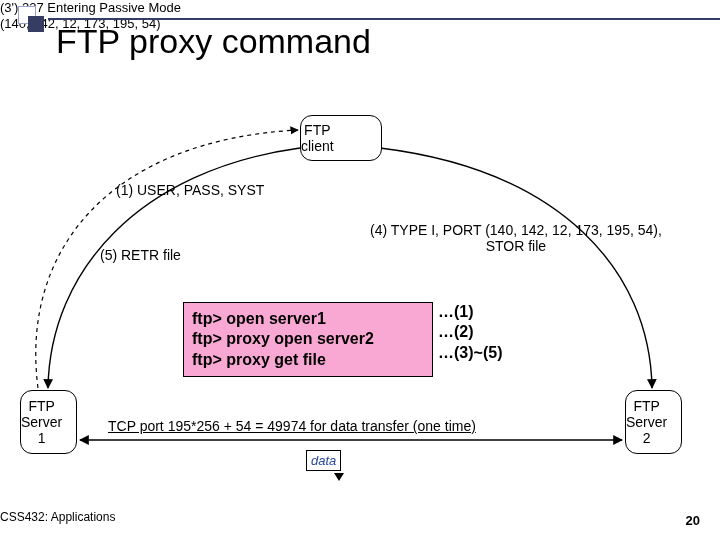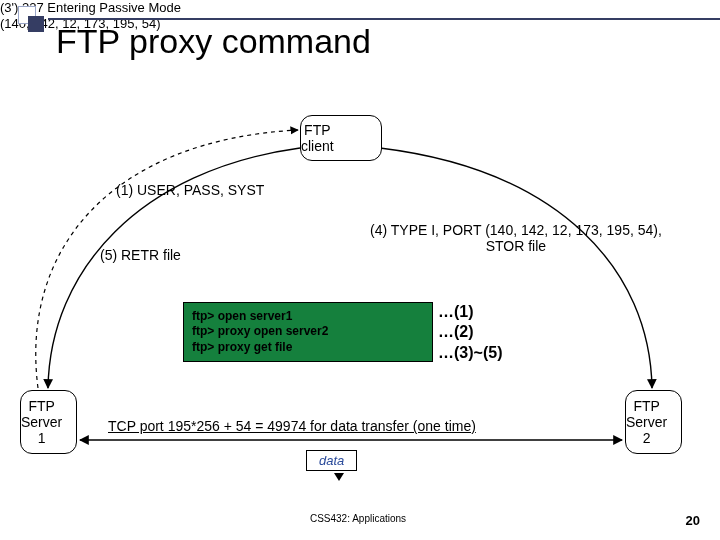--- a/index.html
+++ b/index.html
@@ -94,23 +94,23 @@
   .l1 { left: 116px; top: 182px; }
   .l2 { left: 378px; top: 186px; }
   .l3 { left: 108px; top: 215px; }
   .l4 { left: 370px; top: 222px; line-height:1.15;}
   .l5 { left: 100px; top: 247px; }
   .midbox {
     position: absolute;
     left: 183px; top: 302px;
     width: 232px;
     border: 1px solid #000;
-    background: #15803d;
+    background: #f9a8d4;
     padding: 6px 8px;
-    font-size: 12px;
+    font-size: 16px;
     font-weight: 600;
     line-height: 1.28;
     text-align: left;
   }
   .midbox-right {
     position: absolute;
     left: 438px; top: 302px;
     font-size: 16px;
     font-weight: 600;
     line-height: 1.28;
@@ -119,32 +119,31 @@
     position: absolute;
     left: 108px; top: 418px;
     font-size: 14px;
     font-weight: 400;
     text-decoration: underline;
   }
   .data-box {
     position: absolute;
     left: 306px; top: 450px;
     border: 1px solid #000;
-    padding: 2px 12px;
+    padding: 2px 4px;
     font-size: 13px;
     font-style: italic;
     color: #2a4a9a;
     background:#fff;
   }
   .footer {
     position: absolute;
     left: 0; right: 4px;
     bottom: 16px;
-    text-align: center;
-    font-size: 10px;
+    font-size: 12px;
   }
   .pagenum {
     position: absolute;
     right: 20px;
     bottom: 12px;
     font-size: 13px;
     font-weight: 700;
   }
 </style>
 </head>

